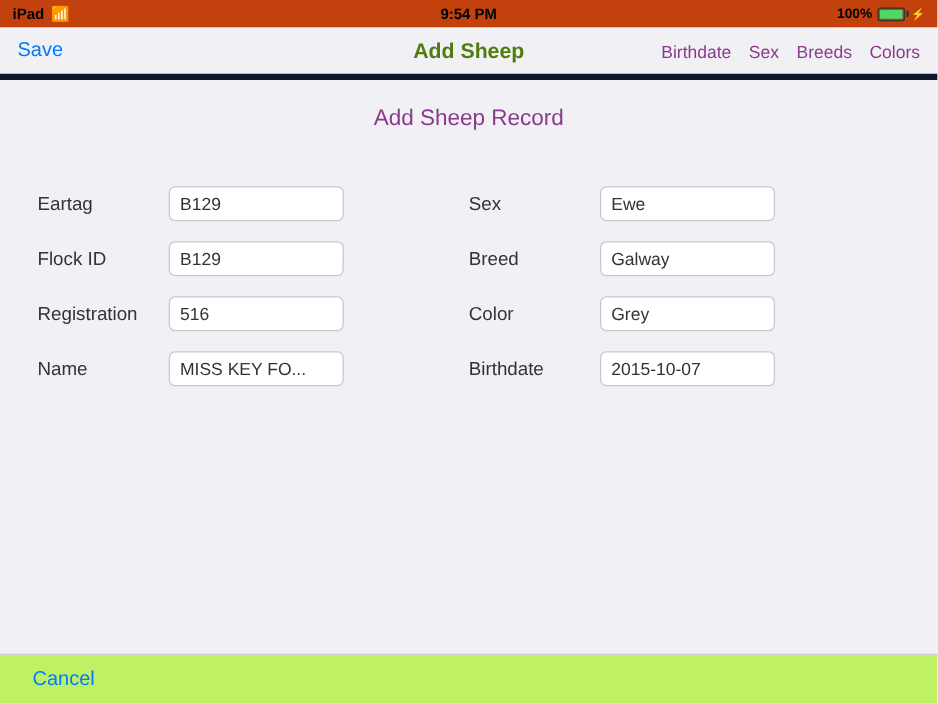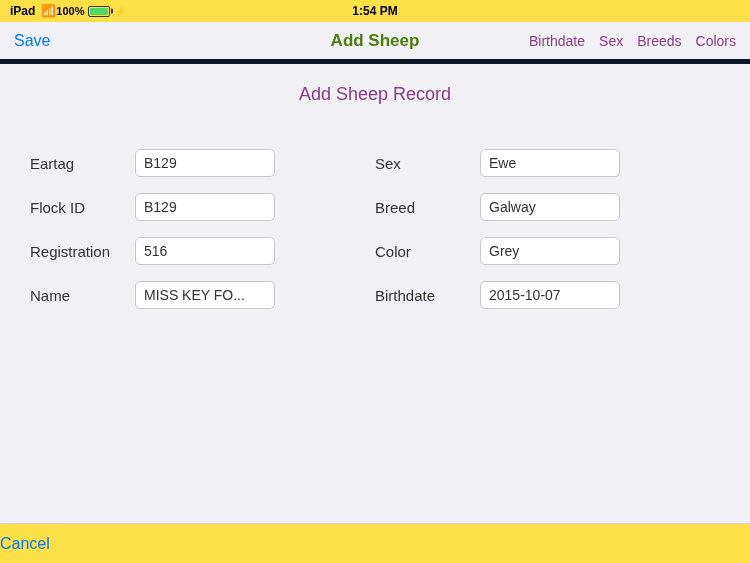--- a/index.html
+++ b/index.html
@@ -8,23 +8,23 @@
       background: #f0f0f5;
       width: 750px;
       height: 563px;
       overflow: hidden;
       position: relative;
     }
 
     
     .status-bar {
       display: flex;
-      justify-content: flex-start;
-      align-items: center;
-      background: #fde047;
+      justify-content: space-between;
+      align-items: center;
+      background: #c2410c;
       padding: 4px 10px;
       height: 22px;
       font-size: 12px;
       font-weight: 600;
     }
     .status-left { display: flex; align-items: center; gap: 6px; }
     .status-center { position: absolute; left: 50%; transform: translateX(-50%); font-size: 12px; font-weight: 600; }
     .status-right { display: flex; align-items: center; gap: 4px; font-size: 11px; }
     .battery-container { display: flex; align-items: center; gap: 2px; }
     .battery-box {
@@ -141,25 +141,25 @@
       outline: none;
     }
 
     
     .bottom-bar {
       position: absolute;
       bottom: 0;
       left: 0;
       right: 0;
       height: 40px;
-      background: #fde047;
+      background: #bef264;
       border-top: 1px solid #d0d0d8;
       display: flex;
       align-items: center;
-      padding: 0 0;
+      padding: 0 26px;
     }
     .bottom-cancel {
       color: #007aff;
       font-size: 16px;
       cursor: pointer;
       background: none;
       border: none;
     }
 
     .header-section {
@@ -170,21 +170,21 @@
     }
   </style>
 </head>
 <body>
 
 <div class="status-bar">
   <div class="status-left">
     <span>iPad</span>
     <span>📶</span>
   </div>
-  <span class="status-center">1:54 PM</span>
+  <span class="status-center">9:54 PM</span>
   <div class="status-right">
     <span>100%</span>
     <div class="battery-container">
       <div class="battery-box">
         <div class="battery-fill"></div>
       </div>
       <span style="font-size:9px; margin-left:3px;">⚡</span>
     </div>
   </div>
 </div>

